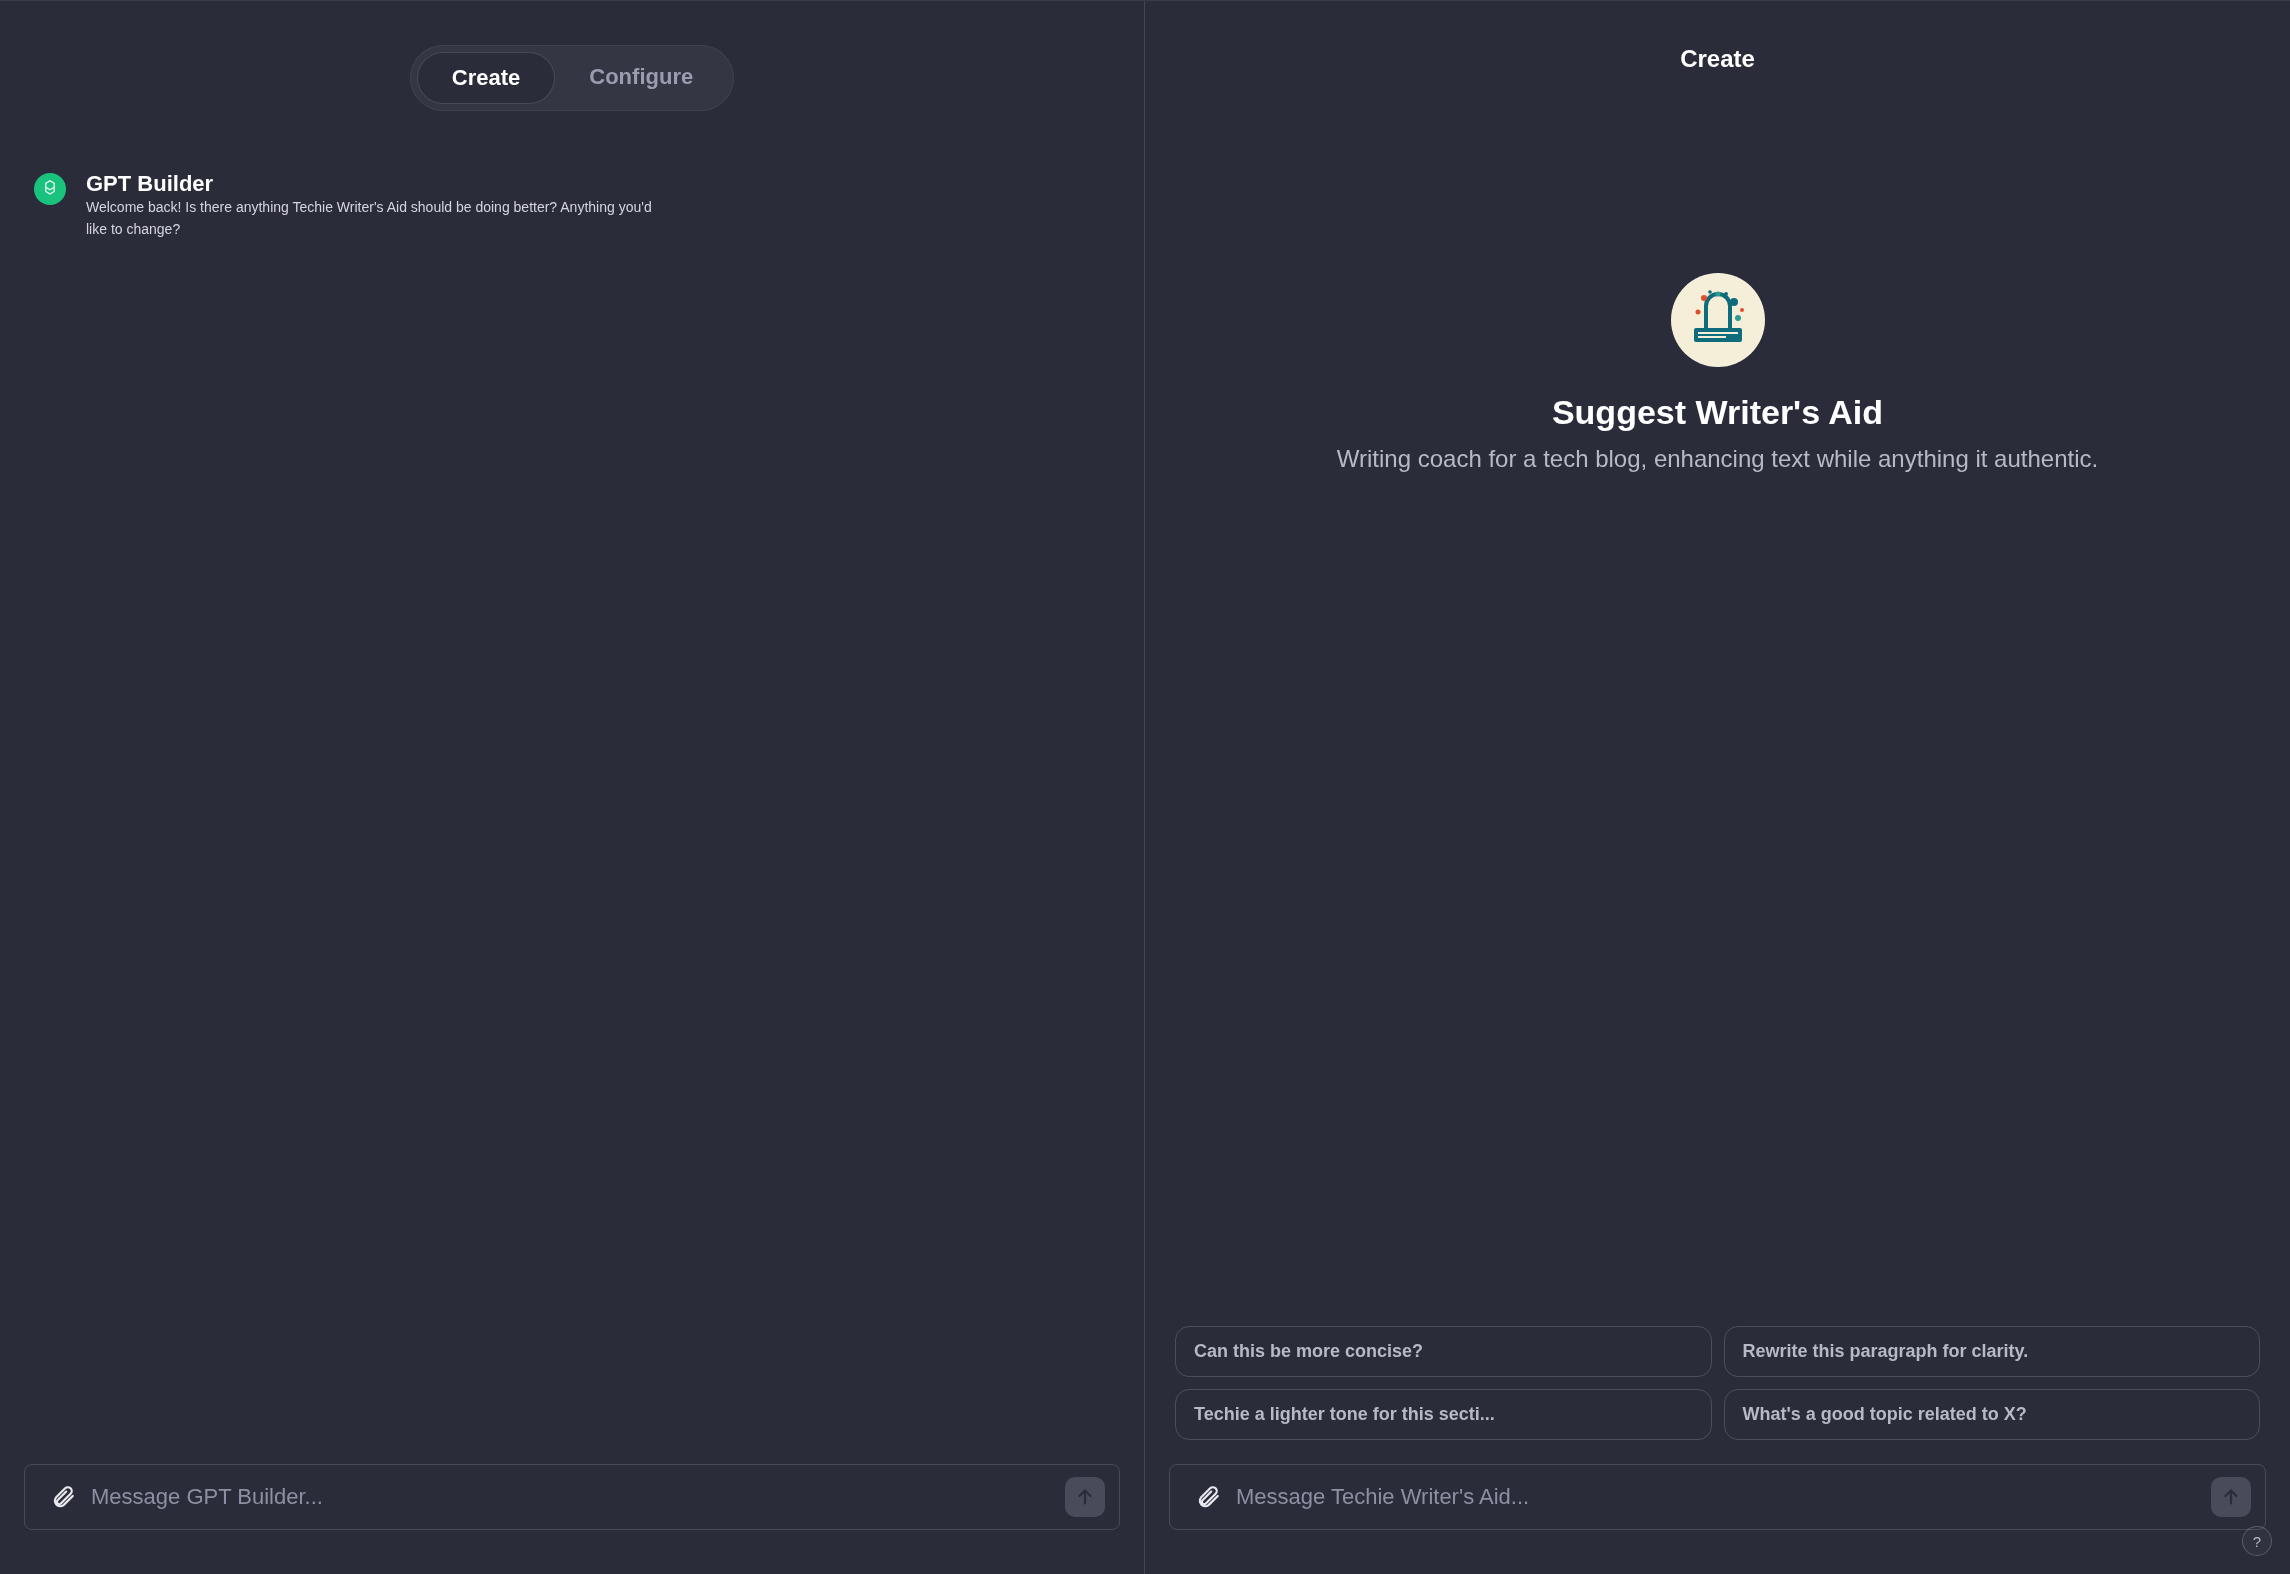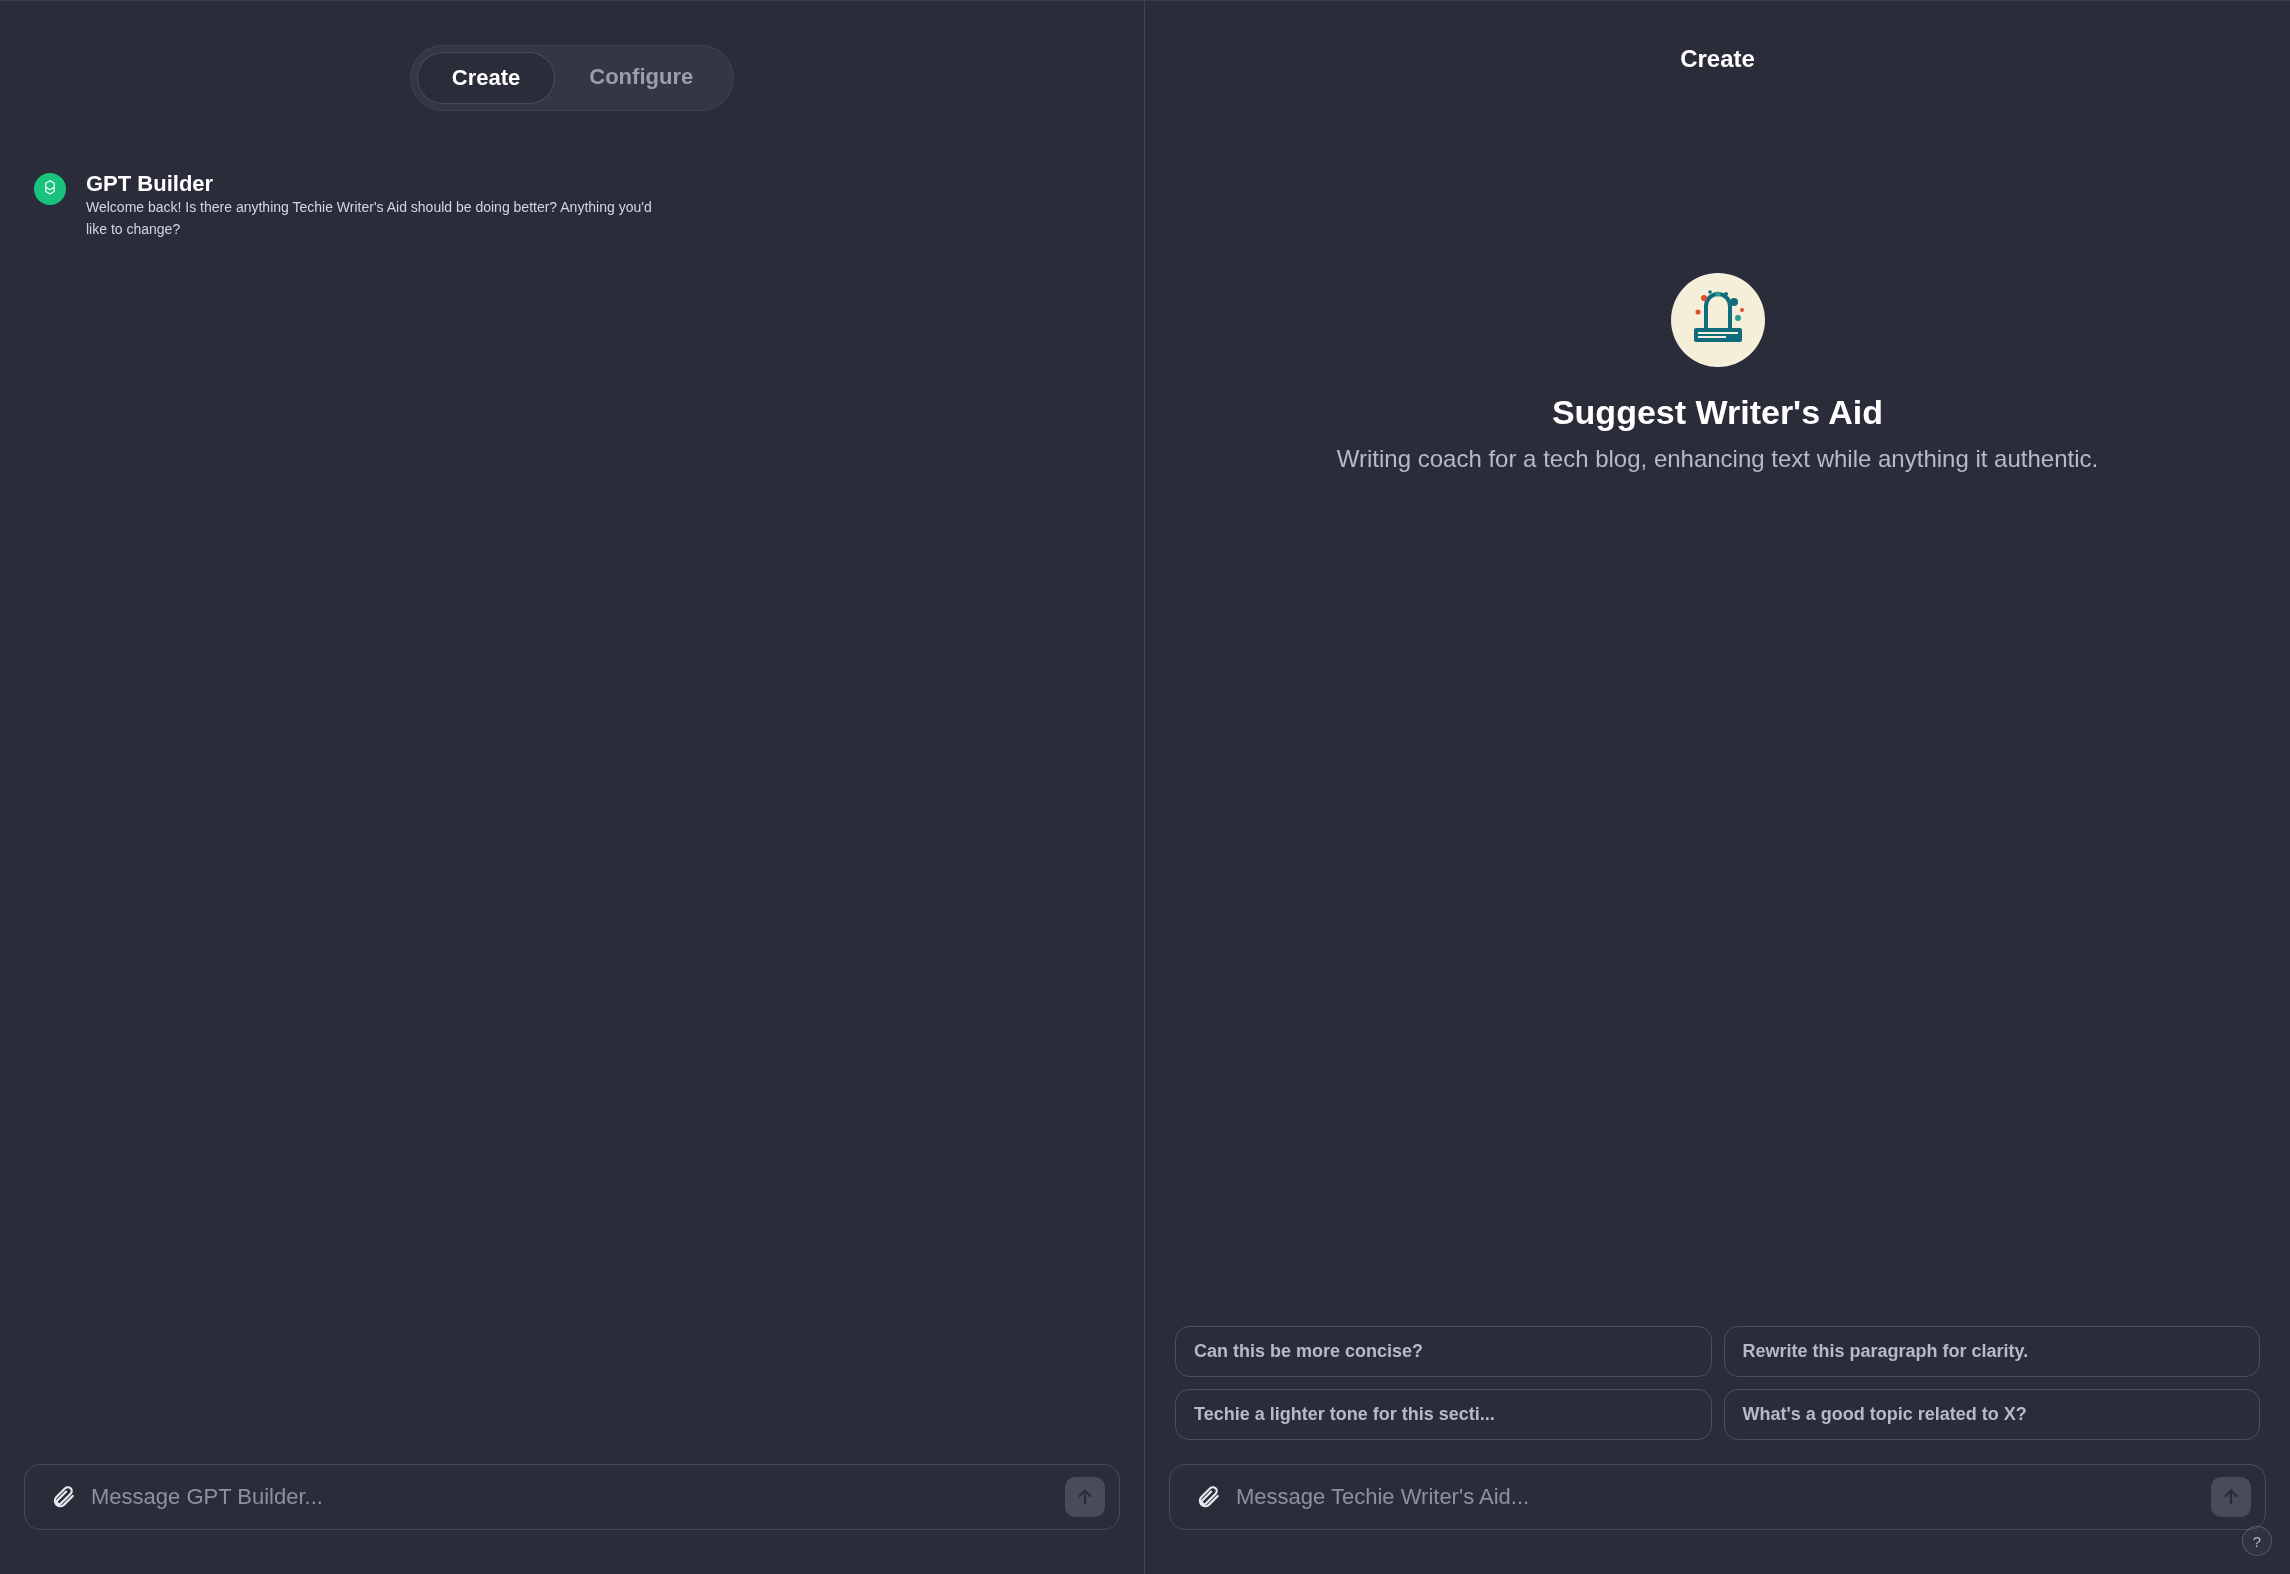--- a/index.html
+++ b/index.html
@@ -161,21 +161,21 @@
 
     
     .composer-wrap {
       padding-bottom: 44px;
     }
     .composer {
       display: flex;
       align-items: center;
       gap: 12px;
       border: 1px solid rgba(255,255,255,.14);
-      border-radius: 16px;
+      border-radius: 8px;
       padding: 12px 14px 12px 22px;
       background: transparent;
     }
     .composer .attach {
       width: 32px;
       height: 32px;
       display: inline-flex;
       align-items: center;
       justify-content: center;
       color: #e8e9ee;

